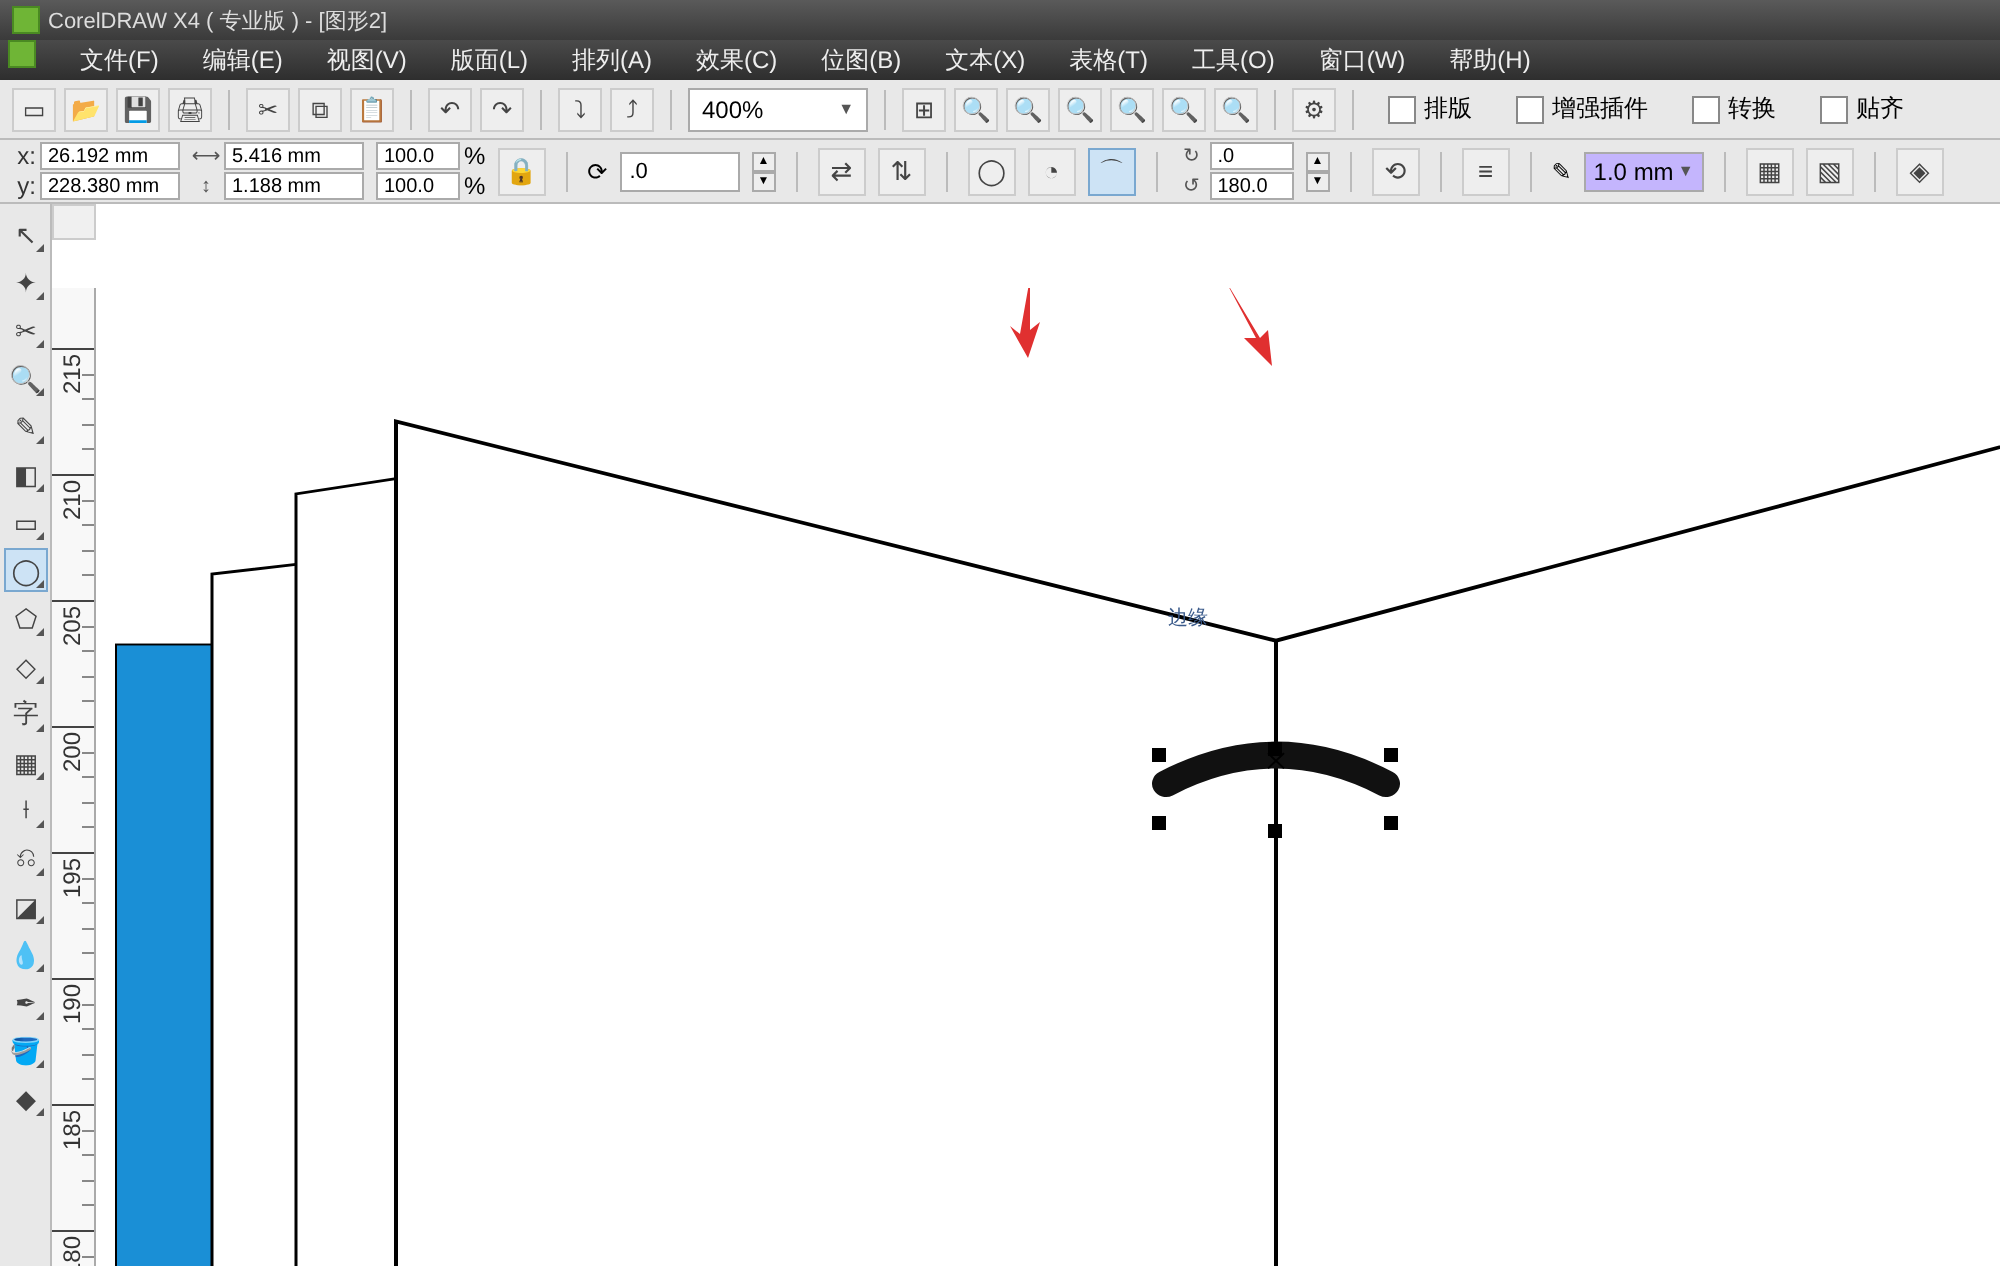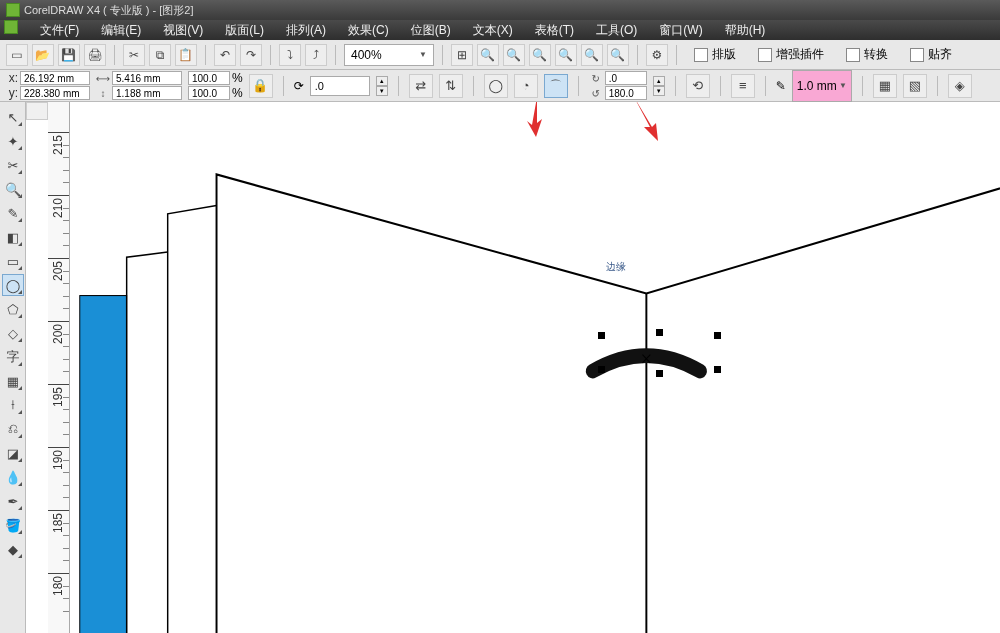--- a/index.html
+++ b/index.html
@@ -42,21 +42,21 @@
 .workspace { position:absolute; top:102px; left:0; right:0; bottom:0; display:flex; }
 
 
 .toolbox { width:26px; background:#e8e8e8; border-right:1px solid #bbb; display:flex; flex-direction:column; padding:4px 2px; gap:2px; }
 .tool { width:22px; height:22px; border:1px solid transparent; display:flex; align-items:center; justify-content:center; cursor:pointer; font-size:13px; color:#444; position:relative; }
 .tool.active { background:#cde3f5; border:1px solid #7aa8d0; }
 .tool .fly { position:absolute; right:1px; bottom:1px; width:0; height:0; border-right:4px solid #555; border-top:4px solid transparent; }
 
 
 .ruler-corner { width:22px; height:18px; background:#f0f0f0; border:1px solid #ccc; }
-.canvas-wrap { flex:1; display:flex; flex-direction:row; position:relative; }
+.canvas-wrap { flex:1; display:flex; flex-direction:column; position:relative;gap:24px; }
 .h-ruler { height:18px; background:#f8f8f8; border-bottom:1px solid #aaa; position:relative; overflow:hidden; font-size:9px; color:#333; }
 
 .ruler-body { flex:1; display:flex; }
 .v-ruler { width:22px; background:#f8f8f8; border-right:1px solid #aaa; position:relative; overflow:hidden; font-size:9px; color:#333; }
 .v-ruler .maj { position:absolute; left:0; height:1px; width:22px; background:#444; }
 .v-ruler .lbl { position:absolute; left:3px; writing-mode:vertical-rl; transform:rotate(180deg) translateY(-3px); }
 .v-ruler .min { position:absolute; right:0; height:1px; width:6px; background:#888; }
 
 .canvas { flex:1; background:#fff; position:relative; overflow:hidden; }
 
@@ -65,21 +65,21 @@
 
 
 .handle { position:absolute; width:7px; height:7px; background:#000; }
 
 .edge-label { position:absolute; font-size:10px; color:#3a5a8a; }
 
 
 .arrow { position:absolute; }
 .arrow svg path { fill:#e03030; }
 
-.outline-combo { width:60px; height:32px; border:1px solid #aaa; background:#f9a8d4; display:flex; align-items:center; padding:0 4px; font-size:11px; justify-content:space-between; }
+.outline-combo { width:60px; height:20px; border:1px solid #aaa; background:#c4b5fd; display:flex; align-items:center; padding:0 4px; font-size:11px; justify-content:space-between; }
 </style>
 </head>
 <body>
 
 <div class="title-bar">
   <div class="app-icon"></div>
   <span>CorelDRAW X4 ( 专业版 ) - [图形2]</span>
 </div>
 
 <div class="menu-bar">

